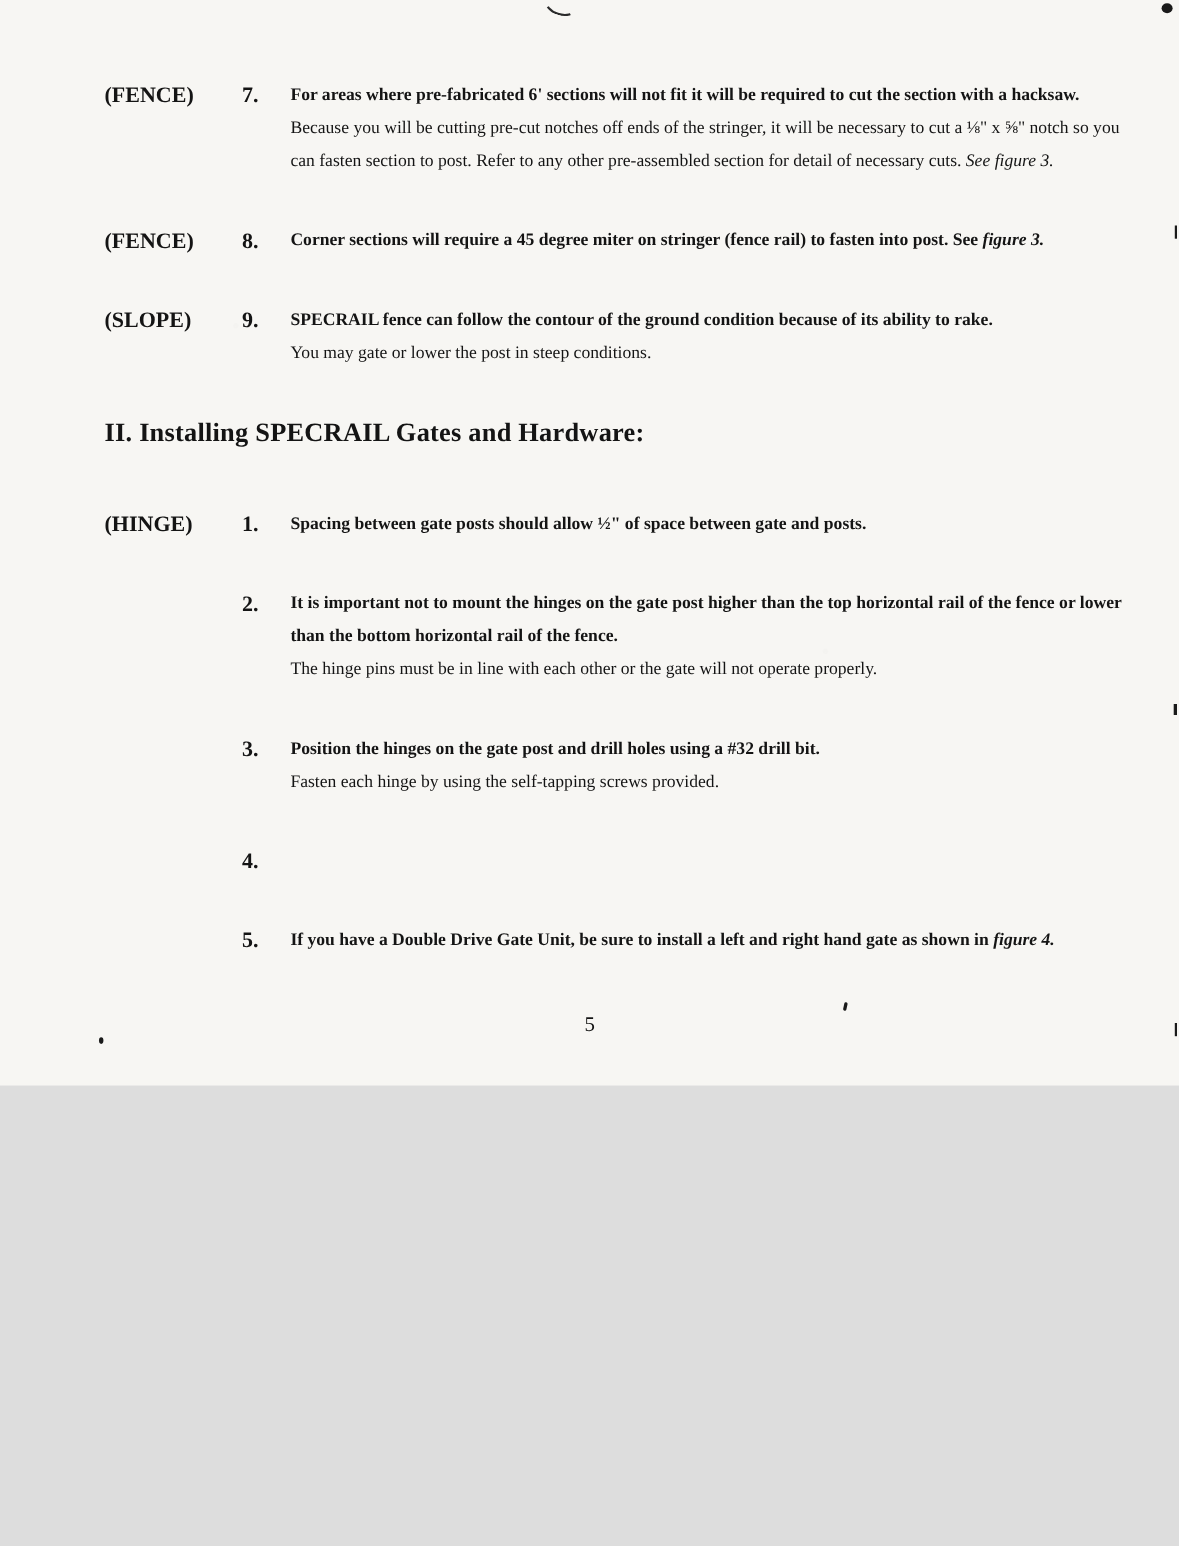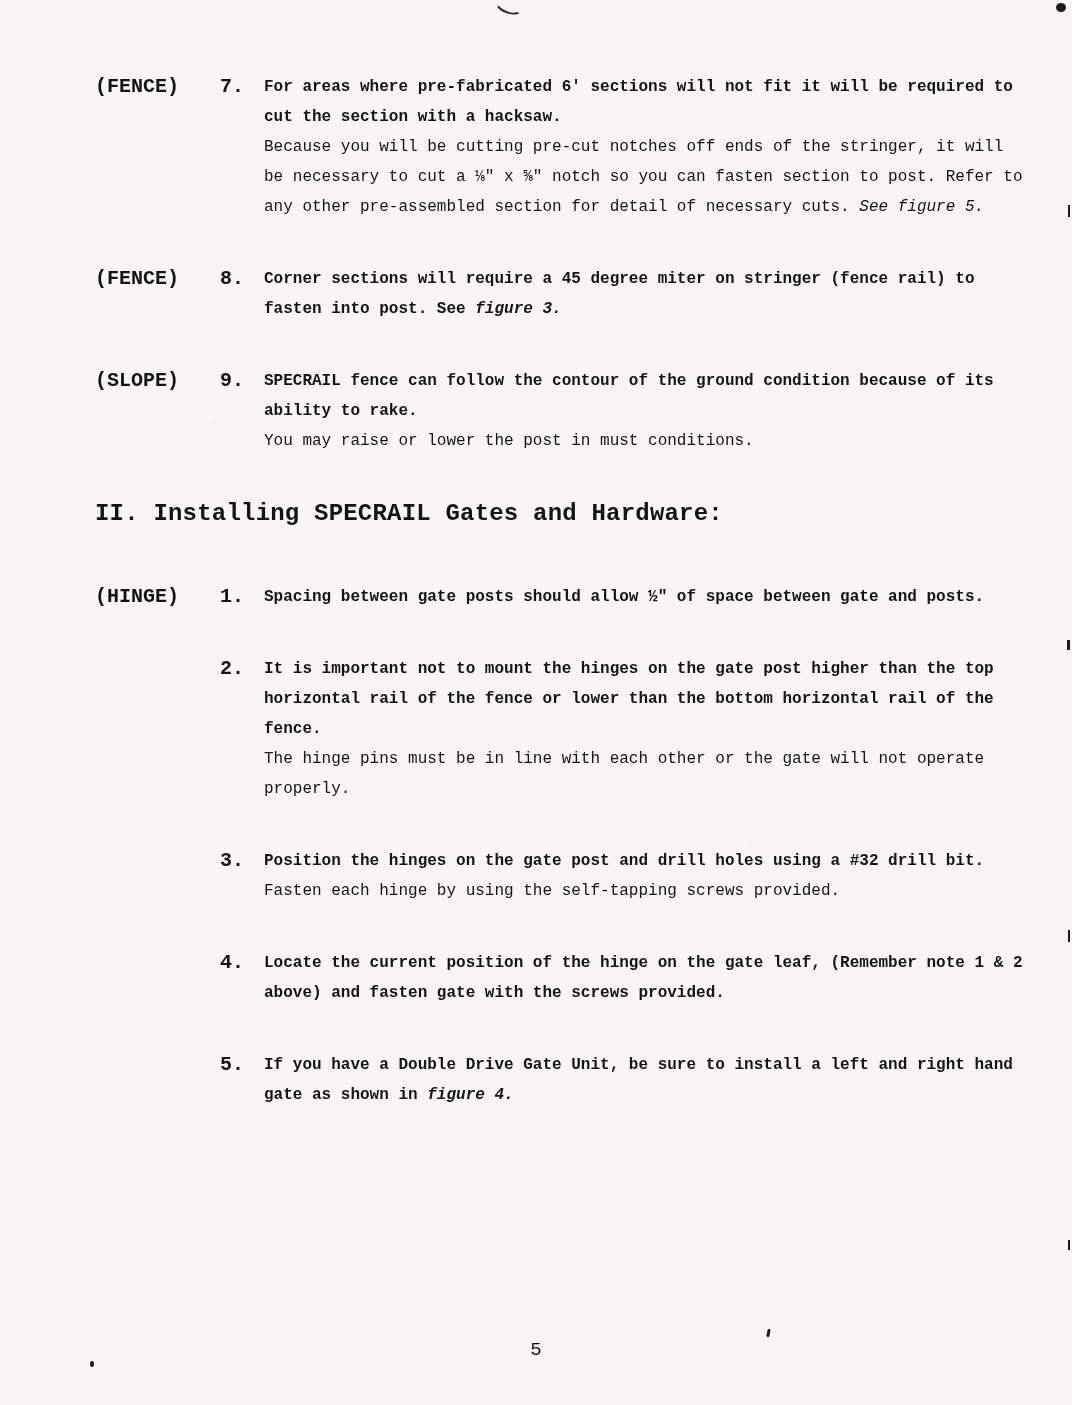--- a/index.html
+++ b/index.html
@@ -1,25 +1,25 @@
 <!DOCTYPE html>
 <html><head>
 <meta charset="utf-8">
 <style>
   html, body { margin: 0; padding: 0; background: #ddd; }
   .page {
     position: relative;
     width: 1072px;
-    height: 1405px;
+    height: 987px;
     margin: 0 auto;
     background: #f7f6f3;
     background-image:
       radial-gradient(circle at 20% 30%, rgba(0,0,0,0.012) 0 2px, transparent 3px),
       radial-gradient(circle at 70% 60%, rgba(0,0,0,0.012) 0 2px, transparent 3px);
-    font-family: Liberation Mono, monospace;
+    font-family: Liberation Serif, serif;
     color: #141414;
     overflow: hidden;
   }
   .content {
     padding: 72px 45px 0 95px;
   }
   .item {
     display: grid;
     grid-template-columns: 125px 44px 1fr;
     margin-bottom: 42px;
@@ -93,38 +93,38 @@
   <span class="artifact a-dot-bl"></span>
   <span class="artifact a-quote"></span>
 
   <div class="content">
 
     <div class="item">
       <span class="margin-label">(FENCE)</span>
       <span class="item-num">7.</span>
       <div class="item-text">
         <div class="title-line"><span>For areas where pre-fabricated 6' sections will not fit it will be required to cut the section with a hacksaw.</span></div>
-        <div class="body-lines"><span>Because you will be cutting pre-cut notches off ends of the stringer, it will be necessary to cut a ⅛" x ⅝" notch so you can fasten section to post. Refer to any other pre-assembled section for detail of necessary cuts. </span><span class="b-italic">See figure 5.</span></div>
+        <div class="body-lines"><span>Because you will be cutting pre-cut notches off ends of the stringer, it will be necessary to cut a ⅛" x ⅝" notch so you can fasten section to post. Refer to any other pre-assembled section for detail of necessary cuts. </span><span class="b-italic">See figure 3.</span></div>
       </div>
     </div>
 
     <div class="item">
       <span class="margin-label">(FENCE)</span>
       <span class="item-num">8.</span>
       <div class="item-text">
         <div class="title-line"><span>Corner sections will require a 45 degree miter on stringer (fence rail) to fasten into post. See </span><span class="t-italic">figure 3.</span></div>
       </div>
     </div>
 
     <div class="item">
       <span class="margin-label">(SLOPE)</span>
       <span class="item-num">9.</span>
       <div class="item-text">
         <div class="title-line"><span>SPECRAIL fence can follow the contour of the ground condition because of its ability to rake.</span></div>
-        <div class="body-lines"><span>You may raise or lower the post in must conditions.</span></div>
+        <div class="body-lines"><span>You may gate or lower the post in steep conditions.</span></div>
       </div>
     </div>
 
     <h2 class="section-heading">II. Installing SPECRAIL Gates and Hardware:</h2>
 
     <div class="item">
       <span class="margin-label">(HINGE)</span>
       <span class="item-num">1.</span>
       <div class="item-text">
         <div class="title-line"><span>Spacing between gate posts should allow ½" of space between gate and posts.</span></div>
@@ -145,23 +145,20 @@
       <span class="item-num">3.</span>
       <div class="item-text">
         <div class="title-line"><span>Position the hinges on the gate post and drill holes using a #32 drill bit.</span></div>
         <div class="body-lines"><span>Fasten each hinge by using the self-tapping screws provided.</span></div>
       </div>
     </div>
 
     <div class="item">
       <span class="margin-label"></span>
       <span class="item-num">4.</span>
-      <div class="item-text">
-        <div class="title-line"><span>Locate the current position of the hinge on the gate leaf, (Remember note 1 &amp; 2 above) and fasten gate with the screws provided.</span></div>
-      </div>
     </div>
 
     <div class="item">
       <span class="margin-label"></span>
       <span class="item-num">5.</span>
       <div class="item-text">
         <div class="title-line"><span>If you have a Double Drive Gate Unit, be sure to install a left and right hand gate as shown in </span><span class="t-italic">figure 4.</span></div>
       </div>
     </div>
 

